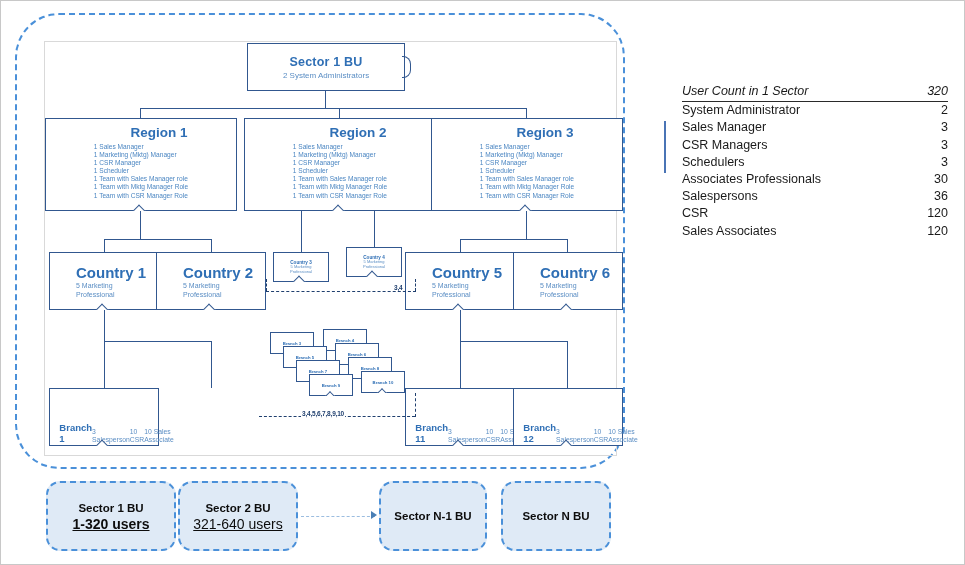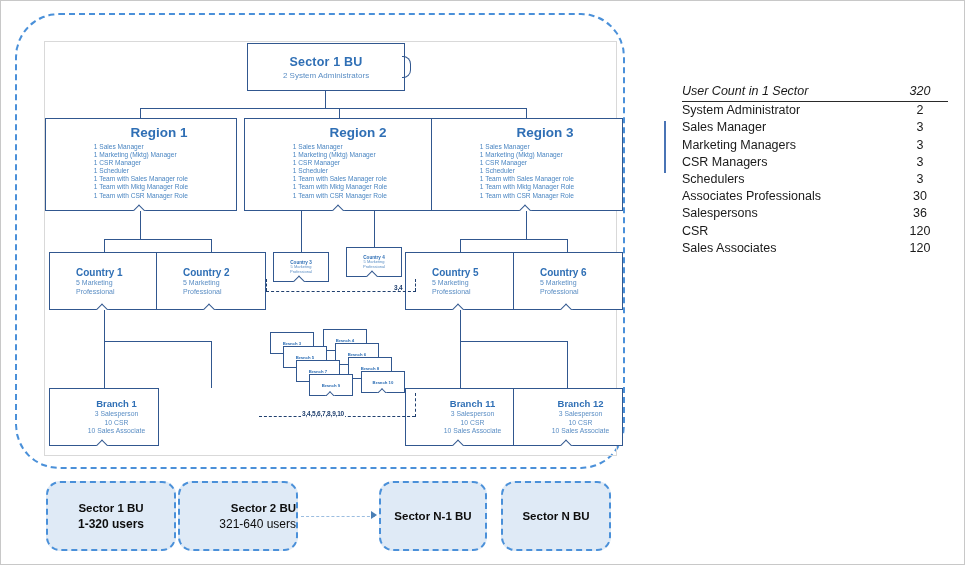--- a/index.html
+++ b/index.html
@@ -67,38 +67,38 @@
   .region li{font-size:6.6px;color:#4b86c2;line-height:8.1px;padding-left:0;}
   .region .listwrap{display:flex;justify-content:center;}
   #region1{left:44px;}
   #region2{left:243px;}
   #region3{left:430px;}
 
   
   .country{top:251px;width:110px;height:58px;
     display:flex;flex-direction:column;align-items:flex-start;justify-content:center;
     padding-left:26px;}
-  .country .t{font-size:10px;}
+  .country .t{font-size:15px;}
   .country .s{font-size:7px;line-height:9px;}
   #country1{left:48px;}
   #country2{left:155px;}
   #country5{left:404px;}
   #country6{left:512px;}
 
   
   .mini-country{width:56px;height:30px;border-width:1.2px;
     display:flex;flex-direction:column;align-items:center;justify-content:center;}
   .mini-country .t{font-size:4.6px;line-height:5px;}
   .mini-country .s{font-size:4px;line-height:4.6px;}
   #country3{left:272px;top:251px;}
   #country4{left:345px;top:246px;}
 
   
   .branch{top:387px;width:110px;height:58px;
-    display:flex;flex-direction:column;align-items:center;justify-content:center;
+    display:flex;align-items:flex-end;justify-content:center;
     padding-left:25px;}
   .branch .t{font-size:9.5px;margin-bottom:1px;}
   .branch .s{font-size:6.8px;line-height:8.6px;}
   #branch1{left:48px;}
   #branch2{left:155px;}
   #branch11{left:404px;}
   #branch12{left:512px;}
 
   
   .mini-branch{width:44px;height:22px;border-width:1.1px;
@@ -119,39 +119,39 @@
     background:#ffffff;padding:0 1px;letter-spacing:-.2px;}
 
   
   .chip{
     position:absolute;box-sizing:border-box;
     background:#dfeaf6;border:2.5px dashed #4a90d9;border-radius:14px;
     display:flex;flex-direction:column;align-items:center;justify-content:center;
     color:#0d0d0d;top:480px;height:70px;
   }
   .chip .t{font-weight:bold;font-size:11.5px;line-height:16px;}
-  .chip .s{font-size:12px;line-height:16px;}
+  .chip .s{font-size:14px;line-height:16px;text-decoration:underline;}
   .chip .s.b{font-weight:bold;}
   #chip1{left:45px;width:130px;}
-  #chip2{left:177px;width:120px;align-items:flex-end;}
+  #chip2{left:177px;width:120px;}
   #chipn1{left:378px;width:108px;}
   #chipn{left:500px;width:110px;}
 
   .chip-arrow-line{position:absolute;left:300px;top:515px;width:74px;height:0;
     border-top:1px dashed #9bbde0;}
   .chip-arrow{position:absolute;left:370px;top:510px;width:0;height:0;
     border-left:6px solid #4a7fb5;border-top:4px solid transparent;border-bottom:4px solid transparent;}
 
   
   .vdivider{position:absolute;left:663px;top:120px;width:1.5px;height:52px;background:#4a74b5;}
   #rpanel{position:absolute;left:681px;top:82px;width:266px;color:#1a1a1a;}
   #rtitle{font-size:21px;font-weight:normal;letter-spacing:-.3px;color:#0d0d0d;margin:0 0 14px 0;}
   .stat-table{width:100%;border-collapse:collapse;}
   .stat-table td{font-size:12.5px;line-height:17.2px;padding:0;color:#1a1a1a;}
-  .stat-table td.v{text-align:center;width:56px;padding-left:4px;}
+  .stat-table td.v{text-align:right;width:56px;padding-left:4px;}
   .stat-table tr.hdr td{border-bottom:1px solid #2a2a2a;padding-bottom:1px;font-style:italic;}
   #rnote{font-size:12.5px;line-height:17.5px;color:#1a1a1a;margin-top:26px;}
 </style>
 </head>
 <body>
 
 <div id="root">
 
   <div class="big-dash"></div>
   <div class="inner-frame"></div>
@@ -361,24 +361,20 @@
       </tr>
       <tr>
         <td>System Administrator</td>
         <td class="v">2</td>
       </tr>
       <tr>
         <td>Sales Manager</td>
         <td class="v">3</td>
       </tr>
       <tr>
-        <td>Marketing Managers</td>
-        <td class="v">3</td>
-      </tr>
-      <tr>
         <td>CSR Managers</td>
         <td class="v">3</td>
       </tr>
       <tr>
         <td>Schedulers</td>
         <td class="v">3</td>
       </tr>
       <tr>
         <td>Associates Professionals</td>
         <td class="v">30</td>

